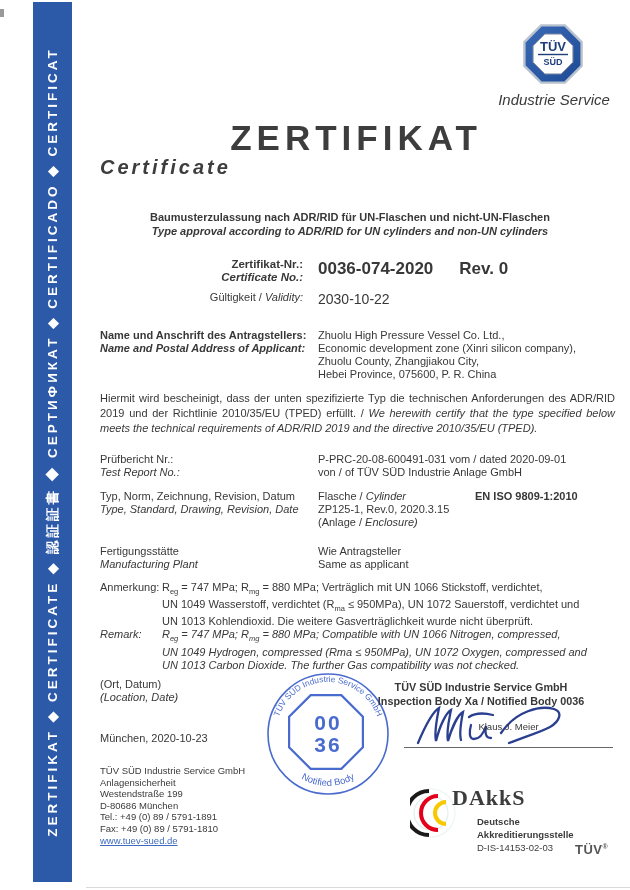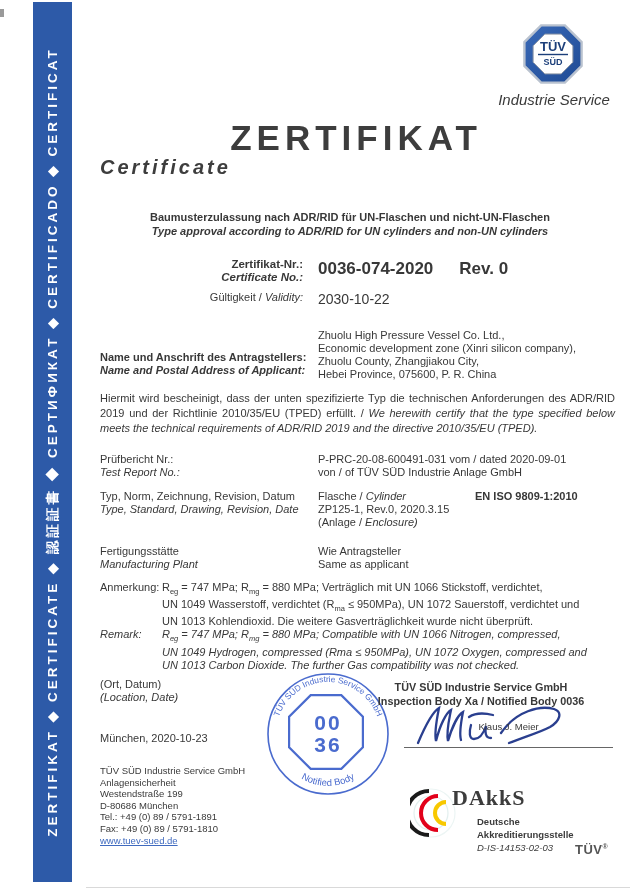--- a/index.html
+++ b/index.html
@@ -41,21 +41,21 @@
   .cert-value .rev { margin-left:26px; }
   .validity-label { position:absolute; left:100px; top:291px; width:203px; text-align:right; font-size:11px; }
   .validity-label .it { font-style:italic; }
   .validity-value { position:absolute; left:318px; top:291px; font-size:14px; }
 
   .fs11 { font-size:11px; line-height:13px; }
   .lbl2 .it { font-style:italic; }
   .it { font-style:italic; }
   .nowrap { white-space:nowrap; }
 
-  .applicant-label { position:absolute; left:100px; top:329px; font-weight:bold;margin-top:22px; }
+  .applicant-label { position:absolute; left:100px; top:329px; font-weight:bold; }
   .applicant-value { position:absolute; left:318px; top:329px; }
 
   .statement { position:absolute; left:100px; top:391px; width:515px; font-size:11px;
                line-height:15px; text-align:justify; }
 
   .report-label { position:absolute; left:100px; top:453px; }
   .report-value { position:absolute; left:318px; top:453px; }
 
   .type-label { position:absolute; left:100px; top:490px; }
   .type-value { position:absolute; left:318px; top:490px; }
@@ -80,21 +80,21 @@
                  font-weight:bold; font-size:10.8px; line-height:13.5px; white-space:nowrap; }
   .signature-svg { position:absolute; left:412px; top:702px; }
   .sig-line    { position:absolute; left:404px; top:747px; width:209px; height:1px; background:#666; }
   .signer      { position:absolute; left:404px; top:721px; width:209px; text-align:center; font-size:9.5px; }
 
   .dakks-arcs  { position:absolute; left:410px; top:786px; }
   .dakks-name  { position:absolute; left:452px; top:785px; font-family:"Liberation Serif", serif;
                  font-size:22px; font-weight:bold; color:#3c3c3c; letter-spacing:1px; }
   .dakks-lines { position:absolute; left:477px; top:816px; font-size:9.5px; line-height:12.8px;
                  color:#3c3c3c; font-weight:bold; }
-  .dakks-lines .thin { font-weight:normal;font-style:italic; }
+  .dakks-lines .thin { font-weight:normal; }
   .tuv-mark    { position:absolute; left:575px; top:842px; font-size:13px; font-weight:bold;
                  color:#555; letter-spacing:0.5px; }
   .tuv-mark sup { font-size:7px; }
 </style>
 </head>
 <body>
 
 <div class="page">
 
   <div class="scan-artifact"></div>

